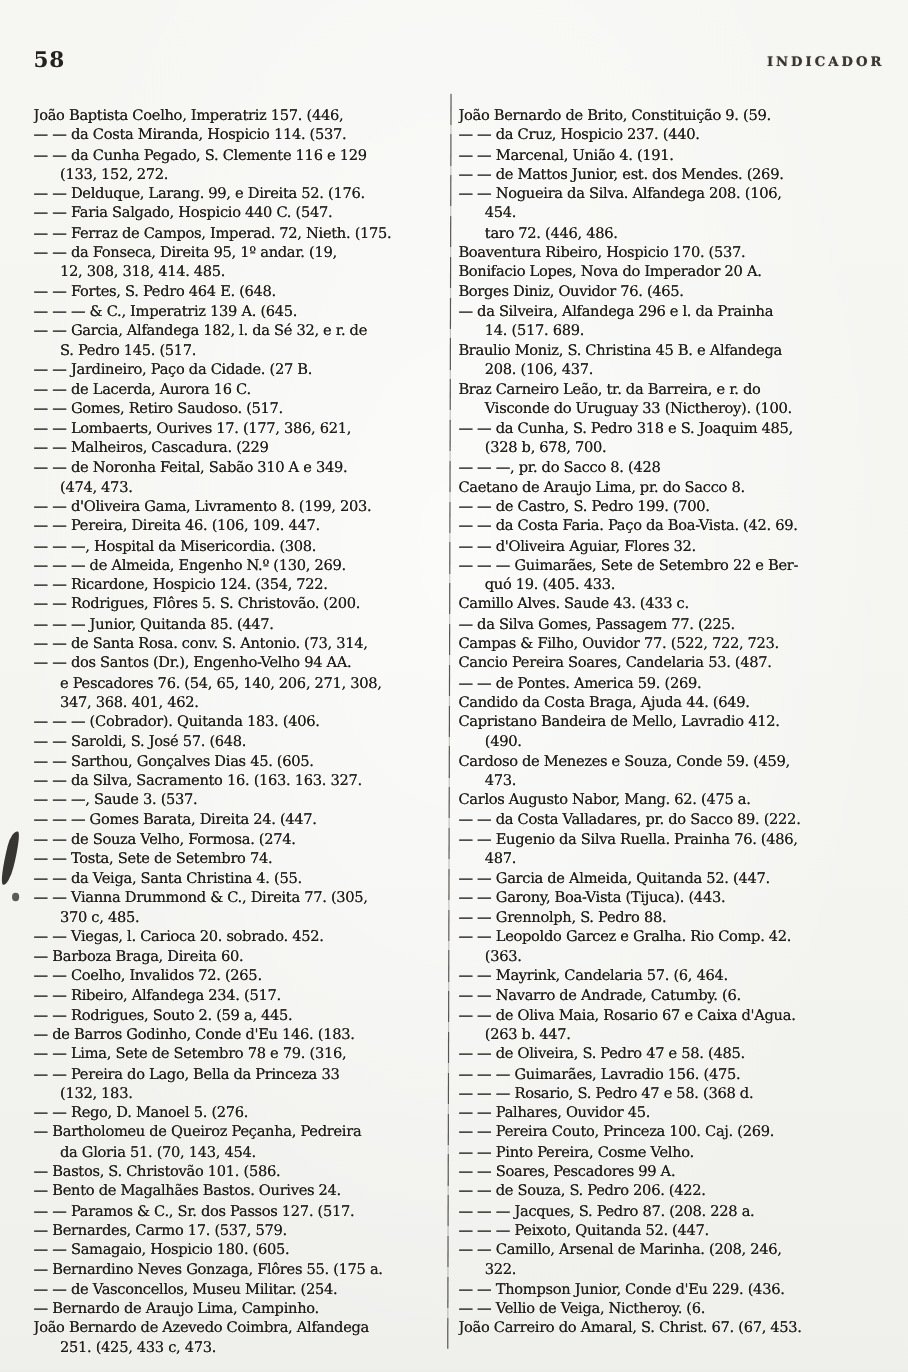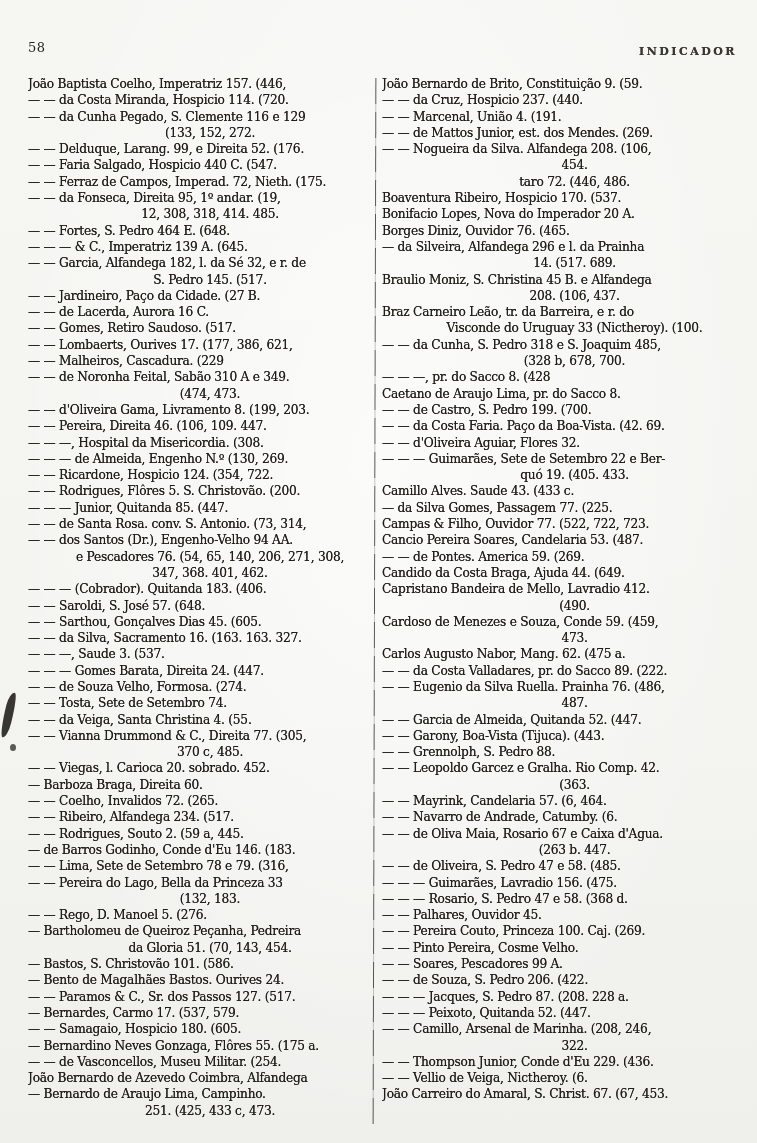--- a/index.html
+++ b/index.html
@@ -22,22 +22,22 @@
     position: absolute;
     top: 40px;
     left: 28px;
     right: 20px;
     height: 26px;
   }
   .page-number {
     position: absolute;
     left: 0;
     top: 0;
-    font-size: 13px;
-    font-weight: normal;
+    font-size: 18px;
+    font-weight: bold;
     letter-spacing: 0.5px;
     color: #26231e;
   }
   .running-title {
     position: absolute;
     left: 0;
     right: 0;
     top: 5px;
     text-align: right;
     font-size: 11px;
@@ -48,21 +48,21 @@
   }
   .columns {
     position: absolute;
     top: 76px;
     left: 28px;
     width: 717px;
     height: 1062px;
   }
   .col {
     position: absolute;
-    top: 0;
+    top: 12px;
     bottom: 0;
     overflow: hidden;
   }
   .col-left  { left: 0;     width: 342px; }
   .col-right { left: 354px; width: 363px; }
   .divider {
     position: absolute;
     top: 2px;
     bottom: 14px;
     left: 346px;
@@ -77,21 +77,21 @@
     transform: rotate(0.15deg);
   }
   .line {
     white-space: nowrap;
     font-size: 12.2px;
     line-height: 16.3px;
     letter-spacing: -0.25px;
     text-shadow: 0 0 0.5px rgba(33,30,24,0.85);
     color: #211e19;
   }
-  .line.cont { padding-left: 22px; text-align: center; }
+  .line.cont { padding-left: 22px; }
   .ink-smudge {
     position: absolute;
     left: 4px;
     top: 692px;
     width: 9px;
     height: 46px;
     background: #1d1b17;
     border-radius: 60% 40% 55% 45% / 30% 65% 35% 70%;
     transform: rotate(14deg);
     opacity: 0.88;
@@ -113,21 +113,21 @@
 <div class="page">
 
   <div class="page-header">
     <span class="page-number">58</span>
     <span class="running-title">INDICADOR</span>
   </div>
 
   <div class="columns">
     <div class="col col-left" id="col-left">
         <div class="line">João Baptista Coelho, Imperatriz 157. (446,</div>
-        <div class="line">— — da Costa Miranda, Hospicio 114. (720.</div>
+        <div class="line">— — da Costa Miranda, Hospicio 114. (537.</div>
         <div class="line">— — da Cunha Pegado, S. Clemente 116 e 129</div>
         <div class="line cont">(133, 152, 272.</div>
         <div class="line">— — Delduque, Larang. 99, e Direita 52. (176.</div>
         <div class="line">— — Faria Salgado, Hospicio 440 C. (547.</div>
         <div class="line">— — Ferraz de Campos, Imperad. 72, Nieth. (175.</div>
         <div class="line">— — da Fonseca, Direita 95, 1º andar. (19,</div>
         <div class="line cont">12, 308, 318, 414. 485.</div>
         <div class="line">— — Fortes, S. Pedro 464 E. (648.</div>
         <div class="line">— — — &amp; C., Imperatriz 139 A. (645.</div>
         <div class="line">— — Garcia, Alfandega 182, l. da Sé 32, e r. de</div>
@@ -173,22 +173,22 @@
         <div class="line">— — Rego, D. Manoel 5. (276.</div>
         <div class="line">— Bartholomeu de Queiroz Peçanha, Pedreira</div>
         <div class="line cont">da Gloria 51. (70, 143, 454.</div>
         <div class="line">— Bastos, S. Christovão 101. (586.</div>
         <div class="line">— Bento de Magalhães Bastos. Ourives 24.</div>
         <div class="line">— — Paramos &amp; C., Sr. dos Passos 127. (517.</div>
         <div class="line">— Bernardes, Carmo 17. (537, 579.</div>
         <div class="line">— — Samagaio, Hospicio 180. (605.</div>
         <div class="line">— Bernardino Neves Gonzaga, Flôres 55. (175 a.</div>
         <div class="line">— — de Vasconcellos, Museu Militar. (254.</div>
+        <div class="line">— Bernardo de Araujo Lima, Campinho.</div>
         <div class="line">João Bernardo de Azevedo Coimbra, Alfandega</div>
-        <div class="line">— Bernardo de Araujo Lima, Campinho.</div>
         <div class="line cont">251. (425, 433 c, 473.</div>
       </div>
     <div class="divider"></div>
     <div class="col col-right" id="col-right">
         <div class="line">João Bernardo de Brito, Constituição 9. (59.</div>
         <div class="line">— — da Cruz, Hospicio 237. (440.</div>
         <div class="line">— — Marcenal, União 4. (191.</div>
         <div class="line">— — de Mattos Junior, est. dos Mendes. (269.</div>
         <div class="line">— — Nogueira da Silva. Alfandega 208. (106,</div>
         <div class="line cont">454.</div>

